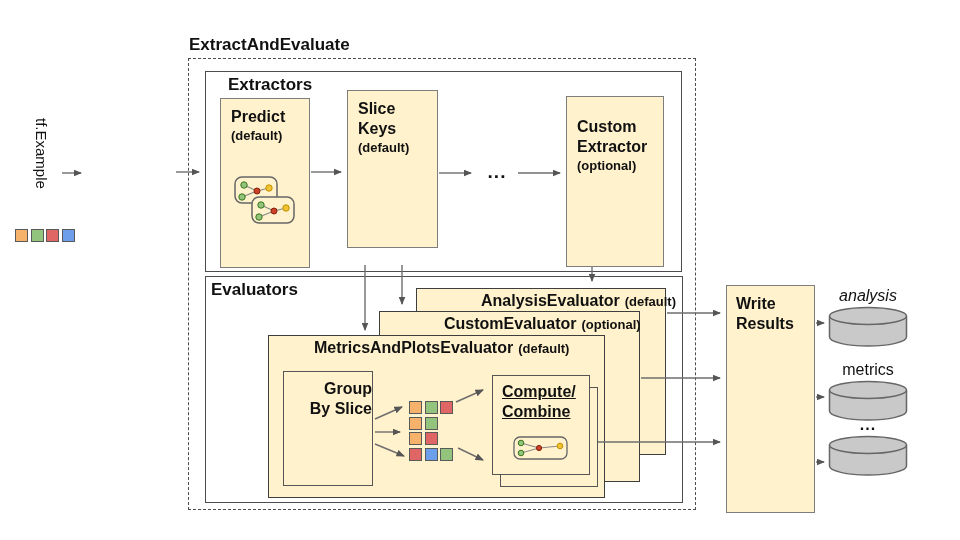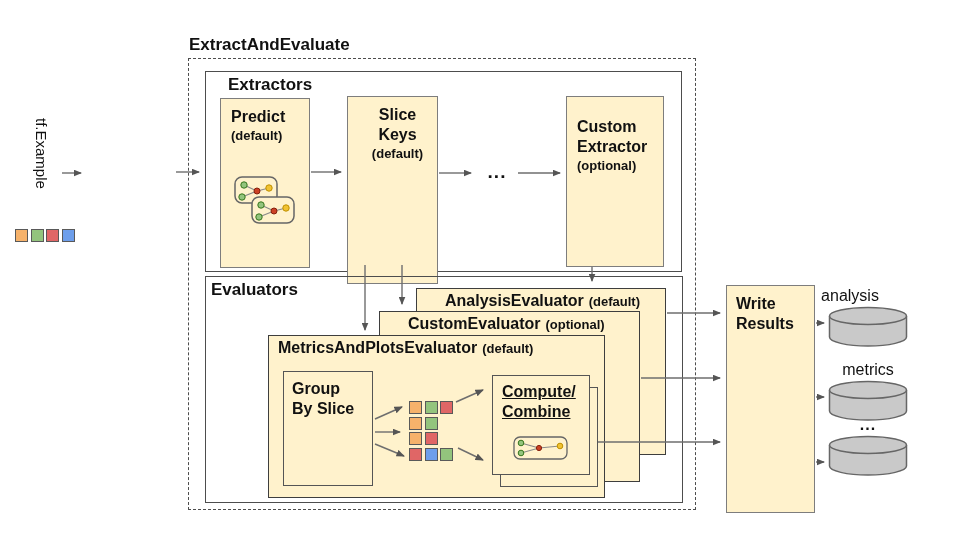--- a/index.html
+++ b/index.html
@@ -6,21 +6,21 @@
   #canvas{position:relative;width:960px;height:540px;background:#fff;overflow:hidden;}
   .abs{position:absolute;}
   .multiline{white-space:pre-line;}
   .ybox{position:absolute;background:#fff2cc;border:1.5px solid #7d7d7d;box-sizing:border-box;}
   .container{position:absolute;border:1.6px solid #4d4d4d;box-sizing:border-box;background:transparent;}
   .dashed{position:absolute;border:1.6px dashed #4d4d4d;box-sizing:border-box;}
   .boxtitle{font-size:16px;font-weight:bold;line-height:1.25;}
   .boxsub{font-size:13px;font-weight:bold;line-height:1.2;margin-top:1px;}
   .sectlabel{font-size:17px;font-weight:bold;}
   .evbox{position:absolute;background:#fff2cc;border:1.5px solid #3e3e3e;box-sizing:border-box;}
-  .evhead{padding:3px 0 0 28px;white-space:nowrap;}
+  .evhead{padding:3px 0 0 28px;white-space:nowrap;margin-left:36px;}
   .evname{font-size:16px;font-weight:bold;}
   .evsub{font-size:13px;font-weight:bold;margin-left:5px;}
   .sq-grid{position:absolute;display:flex;flex-direction:column;gap:2.5px;}
   .sq-row{display:flex;gap:2.5px;}
   .sq{width:13px;height:13px;border:1.5px solid #595959;box-sizing:border-box;display:inline-block;}
   .cyl-label{font-size:16px;text-align:center;}
   .dots{font-weight:bold;font-size:19px;letter-spacing:1px;}
   .vtext{writing-mode:vertical-rl;font-size:15px;}
   #title{font-size:17px;font-weight:bold;}
   svg{display:block;}
@@ -65,21 +65,21 @@
         <rect x="1" y="1" width="42" height="26" rx="7" fill="#fff2cc" stroke="#666" stroke-width="1.5"></rect>
         <path d="M10 9 L23 15 M8 21 L23 15 M23 15 L35 12" stroke="#8a8a8a" stroke-width="1.2" fill="none"></path>
         <circle cx="10" cy="9" r="3.2" fill="#93c47d" stroke="#38761d"></circle>
         <circle cx="8" cy="21" r="3.2" fill="#93c47d" stroke="#38761d"></circle>
         <circle cx="23" cy="15" r="3" fill="#cc4125" stroke="#85200c"></circle>
         <circle cx="35" cy="12" r="3.2" fill="#f1c232" stroke="#bf9000"></circle>
       </g>
     </svg>
   </div>
 
-  <div class="ybox" style="left:347px;top:96px;width:91px;height:188px;text-align:center;">
+  <div class="ybox" style="left:347px;top:90px;width:91px;height:158px;">
     <div class="boxtitle multiline" style="padding:8px 0 0 10px;">Slice
 Keys</div>
     <div class="boxsub" style="padding-left:10px;">(default)</div>
   </div>
 
   <div class="dots abs" style="left:479px;top:161px;width:36px;text-align:center;">...</div>
 
   <div class="ybox" style="left:566px;top:96px;width:98px;height:171px;">
     <div class="boxtitle multiline" style="padding:20px 0 0 10px;">Custom
 Extractor</div>
@@ -102,21 +102,21 @@
     </div>
   </div>
 
   <div class="evbox" style="left:268px;top:335px;width:337px;height:163px;">
     <div class="evhead" style="padding-left:9px;">
       <span class="evname">MetricsAndPlotsEvaluator</span><span class="evsub">(default)</span>
     </div>
   </div>
 
   <div class="ybox" style="left:283px;top:371px;width:90px;height:115px;border-color:#555;">
-    <div class="boxtitle multiline" style="padding:7px 0 0 8px;">Group
+    <div class="boxtitle multiline" style="padding:7px 0 0 8px;text-align:right;">Group
 By Slice</div>
   </div>
 
   <div class="sq-grid" style="left:409px;top:401px;">
       <div class="sq-row">
         <span class="sq" style="background: rgb(246, 178, 107);"></span>
         <span class="sq" style="background: rgb(147, 196, 125);"></span>
         <span class="sq" style="background: rgb(224, 102, 102);"></span>
       </div>
       <div class="sq-row">
@@ -146,21 +146,21 @@
       <circle cx="26" cy="12" r="2.6" fill="#cc4125" stroke="#85200c"></circle>
       <circle cx="47" cy="10" r="2.8" fill="#f1c232" stroke="#bf9000"></circle>
     </svg>
   </div>
 
   <div class="ybox" style="left:726px;top:285px;width:89px;height:228px;">
     <div class="boxtitle multiline" style="padding:8px 0 0 9px;">Write
 Results</div>
   </div>
 
-  <div class="cyl-label abs" style="left:800px;top:287px;width:100px;">analysis</div>
+  <div class="cyl-label abs" style="left:818px;top:287px;width:100px;font-style:italic;">analysis</div>
   <svg class="abs" style="left:828px;top:306px;" width="80" height="42" viewBox="0 0 80 42">
     <path d="M1.5 10 V31 a38.5 9 0 0 0 77 0 V10" fill="#c9c9c9" stroke="#666" stroke-width="1.5"></path>
     <ellipse cx="40" cy="10" rx="38.5" ry="8.5" fill="#c9c9c9" stroke="#666" stroke-width="1.5"></ellipse>
   </svg>
 
   <div class="cyl-label abs" style="left:818px;top:361px;width:100px;">metrics</div>
   <svg class="abs" style="left:828px;top:380px;" width="80" height="42" viewBox="0 0 80 42">
     <path d="M1.5 10 V31 a38.5 9 0 0 0 77 0 V10" fill="#c9c9c9" stroke="#666" stroke-width="1.5"></path>
     <ellipse cx="40" cy="10" rx="38.5" ry="8.5" fill="#c9c9c9" stroke="#666" stroke-width="1.5"></ellipse>
   </svg>

